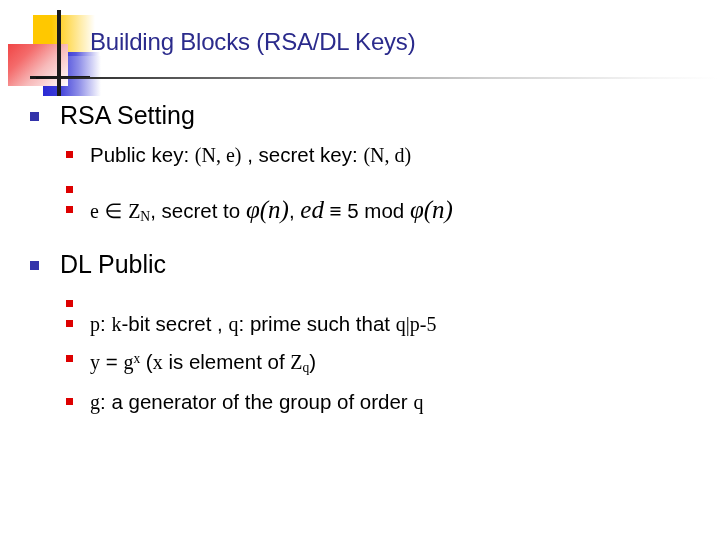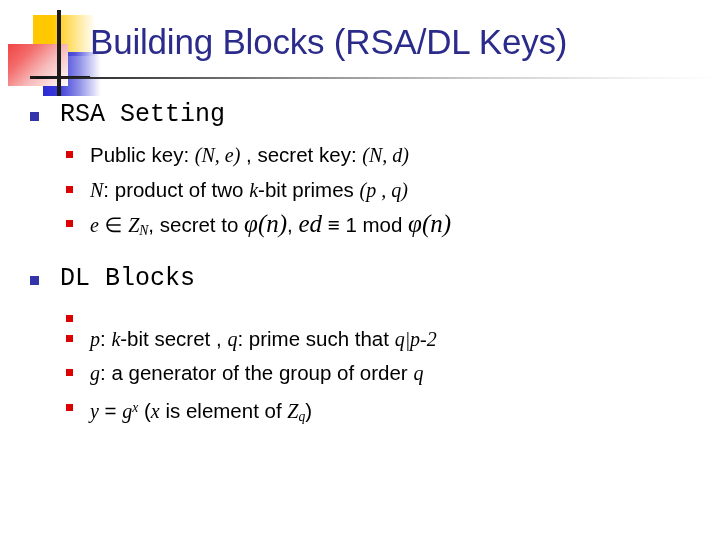--- a/index.html
+++ b/index.html
@@ -72,21 +72,21 @@
     height: 3px;
     background: #1a1a1a;
   }
 
   
   .title {
     position: absolute;
     left: 90px;
     top: 22px;
     width: 620px;
-    font-size: 35px;
+    font-size: 24px;
     line-height: 40px;
     color: #2b2b8c;
     font-family: "Liberation Sans", sans-serif;
     white-space: nowrap;
     letter-spacing: -0.2px;
   }
   .title-rule {
     position: absolute;
     left: 36px;
     top: 77px;
@@ -101,21 +101,20 @@
     left: 0;
     top: 98px;
     width: 720px;
   }
 
   .l1 {
     display: flex;
     align-items: flex-start;
     margin-left: 30px;
     margin-bottom: 2px;
-    font-family: Liberation Mono, monospace;
   }
   .l1 .bullet {
     width: 9px;
     height: 9px;
     background: #3333aa;
     margin-top: 14px;
     margin-right: 21px;
     flex: none;
   }
   .l1 .l1-text {
@@ -143,21 +142,20 @@
   .l2 .l2-text {
     font-size: 20.5px;
     line-height: 33.5px;
     color: #000000;
     white-space: nowrap;
   }
 
   
   .m {
     font-family: "Liberation Serif", serif;
-    font-style: italic;
     font-size: 20px;
   }
   .m-sm {
     font-family: "Liberation Serif", serif;
     font-style: italic;
     font-size: 25px;
   }
   .m sub, .m-sm sub {
     font-size: 0.68em;
     vertical-align: -0.25em;
@@ -193,55 +191,54 @@
     </div>
     <div class="l2-group">
 
       <div class="l2">
         <span class="bullet"></span>
         <span class="l2-text"><span>Public key: </span><span class="m">(N, e)</span><span> , secret key: </span><span class="m">(N, d)</span></span>
       </div>
 
       <div class="l2">
         <span class="bullet"></span>
-        <span class="l2-text"><span class="m">N</span><span>: product of two </span><span class="m">k</span><span>-bit primes </span><span class="m">(p , q)</span></span>
-      </div>
-
-      <div class="l2">
-        <span class="bullet"></span>
-        <span class="l2-text"><span class="m">e</span><span> ∈ </span><span class="m">Z<sub>N</sub></span><span>, secret to </span><span class="m-sm">φ(n)</span><span>, </span><span class="m-sm">ed</span><span> ≡ 1 mod </span><span class="m-sm">φ(n)</span></span>
+      </div>
+
+      <div class="l2">
+        <span class="bullet"></span>
+        <span class="l2-text"><span class="m">e</span><span> ∈ </span><span class="m">Z<sub>N</sub></span><span>, secret to </span><span class="m-sm">φ(n)</span><span>, </span><span class="m-sm">ed</span><span> ≡ 5 mod </span><span class="m-sm">φ(n)</span></span>
       </div>
 
     </div>
   </div>
 
   <div class="gap-sections"></div>
 
   <div>
     <div class="l1">
       <span class="bullet"></span>
-      <span class="l1-text">DL Blocks</span>
+      <span class="l1-text">DL Public</span>
     </div>
     <div class="l2-group">
 
       <div class="l2">
         <span class="bullet"></span>
       </div>
 
       <div class="l2">
         <span class="bullet"></span>
-        <span class="l2-text"><span class="m">p</span><span>: </span><span class="m">k</span><span>-bit secret , </span><span class="m">q</span><span>: prime such that </span><span class="m">q|p-2</span></span>
+        <span class="l2-text"><span class="m">p</span><span>: </span><span class="m">k</span><span>-bit secret , </span><span class="m">q</span><span>: prime such that </span><span class="m">q|p-5</span></span>
+      </div>
+
+      <div class="l2">
+        <span class="bullet"></span>
+        <span class="l2-text"><span class="m">y</span><span> = </span><span class="m">g<sup>x</sup></span><span> (</span><span class="m">x</span><span> is element of </span><span class="m">Z<sub>q</sub></span><span>)</span></span>
       </div>
 
       <div class="l2">
         <span class="bullet"></span>
         <span class="l2-text"><span class="m">g</span><span>: a generator of the group of order </span><span class="m">q</span></span>
       </div>
 
-      <div class="l2">
-        <span class="bullet"></span>
-        <span class="l2-text"><span class="m">y</span><span> = </span><span class="m">g<sup>x</sup></span><span> (</span><span class="m">x</span><span> is element of </span><span class="m">Z<sub>q</sub></span><span>)</span></span>
-      </div>
-
     </div>
   </div>
 
 </div>
 
 </body></html>

